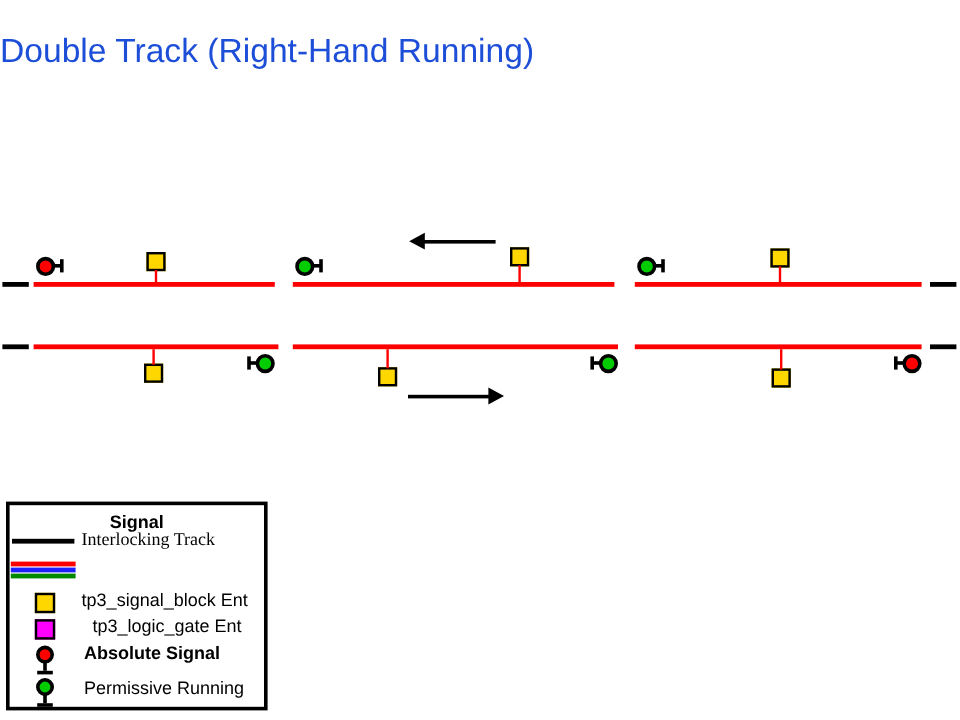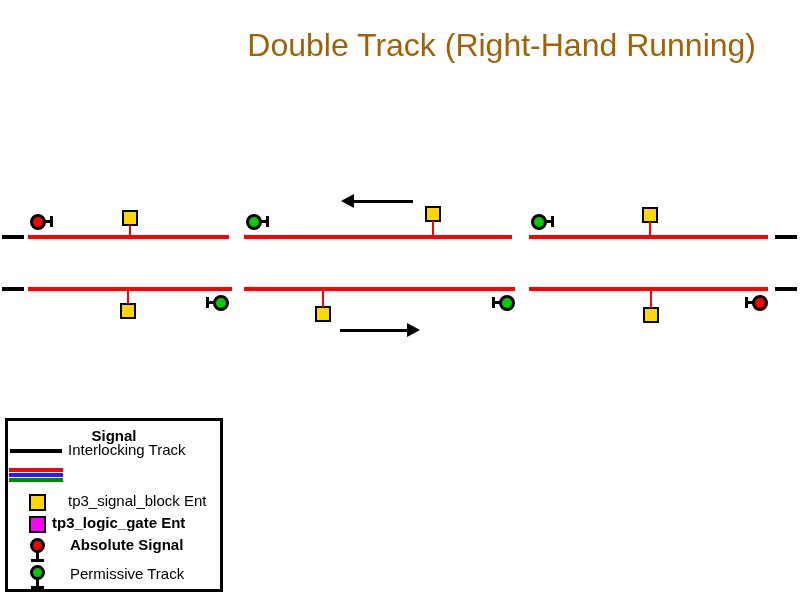--- a/index.html
+++ b/index.html
@@ -11,23 +11,23 @@
     font-family: "Liberation Sans", sans-serif;
     position: relative;
     overflow: hidden;
   }
   .abs { position: absolute; }
   #diagram-title {
     position: absolute;
     top: 27px;
     left: 0;
     width: 756px;
-    text-align: right;
-    font-size: 32px;
-    color: #a16207;
+    text-align: left;
+    font-size: 28px;
+    color: #1d4ed8;
     white-space: nowrap;
   }
   #diagram {
     position: absolute;
     left: 0; top: 0;
     width: 800px; height: 600px;
   }
   
   #legend-box {
     position: absolute;
@@ -114,34 +114,34 @@
     <div style="position: absolute; left: 341px; top: 194px; width: 0px; height: 0px; border-top: 7px solid transparent; border-bottom: 7px solid transparent; border-right: 13px solid rgb(0, 0, 0);"></div>
     <div style="position: absolute; left: 352px; top: 200px; width: 61px; height: 3px; background: rgb(0, 0, 0);"></div>
     <div style="position: absolute; left: 340px; top: 329px; width: 69px; height: 3px; background: rgb(0, 0, 0);"></div>
     <div style="position: absolute; left: 407px; top: 323px; width: 0px; height: 0px; border-top: 7px solid transparent; border-bottom: 7px solid transparent; border-left: 13px solid rgb(0, 0, 0);"></div>
   </div>
 
 <div id="legend-box">
   <div class="abs legend-title">Signal</div>
 
   <div class="abs lg-line" style="left: 2px; top: 28px; width: 52px; background-color: rgb(0, 0, 0);"></div>
-  <div class="abs legend-label" style="left:60px; top:21px;">Interlocking Track</div>
+  <div class="abs legend-label" style="left:60px; top:21px;font-family:Liberation Serif, serif;">Interlocking Track</div>
 
   <div class="abs lg-line" style="left: 1px; top: 47px; width: 54px; background-color: rgb(255, 0, 0);"></div>
   <div class="abs lg-line" style="left: 1px; top: 52px; width: 54px; background-color: rgb(32, 32, 255);"></div>
   <div class="abs lg-line" style="left: 1px; top: 57px; width: 54px; background-color: rgb(0, 136, 0);"></div>
 
   <div class="abs lg-square" style="left: 21px; top: 73px; background-color: rgb(255, 215, 0);"></div>
   <div class="abs legend-label" style="left:60px; top:72px;">tp3_signal_block Ent</div>
 
   <div class="abs lg-square" style="left: 21px; top: 95px; background-color: rgb(255, 0, 255);"></div>
-  <div class="abs legend-label" style="left:44px; top:94px;font-weight:bold;">tp3_logic_gate Ent</div>
+  <div class="abs legend-label" style="left:69px; top:94px;">tp3_logic_gate Ent</div>
 
   <div class="abs lg-circle" style="left: 22px; top: 117px; background-color: rgb(255, 0, 0);"></div>
   <div class="abs lg-stem" style="left:28px; top:131px;"></div>
   <div class="abs lg-base" style="left:23px; top:138px;"></div>
   <div class="abs legend-label" style="left:62px; top:116px;font-weight:bold;">Absolute Signal</div>
 
   <div class="abs lg-circle" style="left: 22px; top: 144px; background-color: rgb(0, 204, 0);"></div>
   <div class="abs lg-stem" style="left:28px; top:158px;"></div>
   <div class="abs lg-base" style="left:23px; top:165px;"></div>
-  <div class="abs legend-label" style="left:62px; top:145px;">Permissive Track</div>
+  <div class="abs legend-label" style="left:62px; top:145px;">Permissive Running</div>
 </div>
 
 </body></html>

